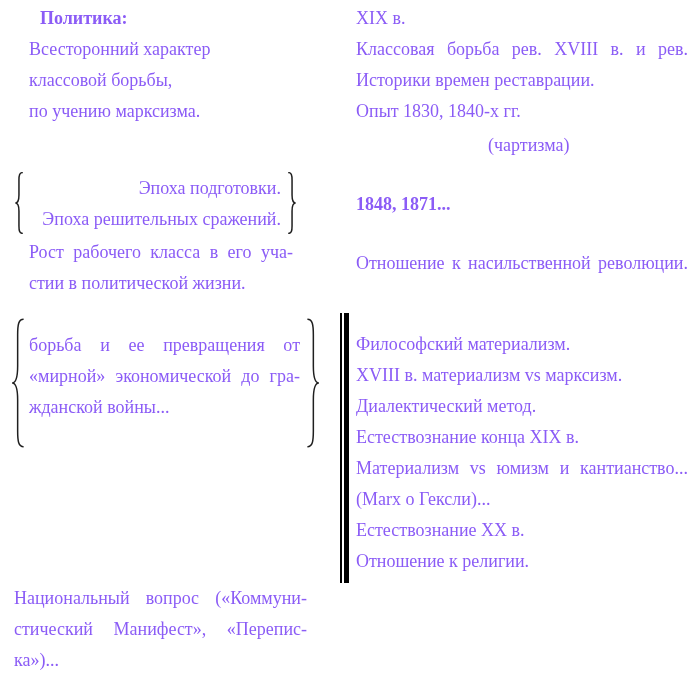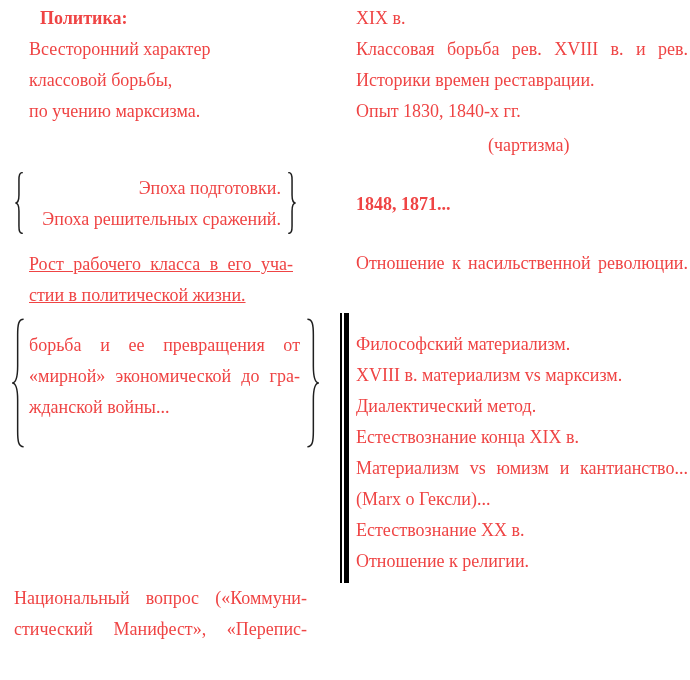--- a/index.html
+++ b/index.html
@@ -3,21 +3,21 @@
 <meta charset="utf-8">
 <style>
   html, body { margin: 0; padding: 0; background: #ffffff; }
   #page {
     position: relative;
     width: 690px;
     height: 680px;
     background: #ffffff;
     font-family: "Liberation Serif", "DejaVu Serif", serif;
     font-size: 18px;
-    color: #ef4444;
+    color: #8b5cf6;
     overflow: hidden;
   }
   .abs { position: absolute; }
   .ln { line-height: 31px; }
   .nw { white-space: nowrap; }
   .j  { text-align: justify; text-align-last: justify; }
   .bold { font-weight: bold; }
   .brace { position: absolute; }
   .brace svg { display: block; width: 100%; height: 100%; }
   .vrule { position: absolute; background: #000000; }
@@ -43,21 +43,21 @@
   <div class="abs" style="left:31px; top:173px; width:250px;text-align:right;">
     <div class="ln nw">Эпоха подготовки.</div>
     <div class="ln nw">Эпоха решительных сражений.</div>
   </div>
   <div class="brace" style="left:286px; top:172px; width:11px; height:62px;">
     <svg viewBox="0 0 20 100" preserveAspectRatio="none">
       <path d="M4 1 C10 1 11 5 11 13 L11 37 C11 45.5 12.5 50 17.5 50 C12.5 50 11 54.5 11 63 L11 87 C11 95 10 99 4 99" fill="none" stroke="#1f1f1f" stroke-width="1.5" vector-effect="non-scaling-stroke"></path>
     </svg>
   </div>
 
-  <div class="abs" style="left:29px; top:249px; width:264px;text-decoration:underline;">
+  <div class="abs" style="left:29px; top:237px; width:264px;">
     <div class="ln j">Рост рабочего класса в его уча-</div>
     <div class="ln nw">стии в политической жизни.</div>
   </div>
 
   <div class="brace" style="left:10px; top:318px; width:17px; height:130px;">
     <svg viewBox="0 0 20 100" preserveAspectRatio="none">
       <path d="M16 1 C10 1 9 5 9 13 L9 37 C9 45.5 7.5 50 2.5 50 C7.5 50 9 54.5 9 63 L9 87 C9 95 10 99 16 99" fill="none" stroke="#1f1f1f" stroke-width="1.5" vector-effect="non-scaling-stroke"></path>
     </svg>
   </div>
   <div class="abs" style="left:29px; top:330px; width:271px;">
@@ -67,20 +67,21 @@
   </div>
   <div class="brace" style="left:304px; top:318px; width:17px; height:130px;">
     <svg viewBox="0 0 20 100" preserveAspectRatio="none">
       <path d="M4 1 C10 1 11 5 11 13 L11 37 C11 45.5 12.5 50 17.5 50 C12.5 50 11 54.5 11 63 L11 87 C11 95 10 99 4 99" fill="none" stroke="#1f1f1f" stroke-width="1.5" vector-effect="non-scaling-stroke"></path>
     </svg>
   </div>
 
   <div class="abs" style="left:14px; top:583px; width:293px;">
     <div class="ln j">Национальный вопрос («Коммуни-</div>
     <div class="ln j">стический Манифест», «Перепис-</div>
+    <div class="ln nw">ка»)...</div>
   </div>
 
   <div class="vrule" style="left:340px; top:313px; width:2px; height:270px;"></div>
   <div class="vrule" style="left:344px; top:313px; width:5px; height:270px;"></div>
 
   <div class="abs" style="left:356px; top:3px; width:332px;">
     <div class="ln nw">XIX в.</div>
     <div class="ln j">Классовая борьба рев. XVIII в. и рев.</div>
     <div class="ln nw">Историки времен реставрации.</div>
     <div class="ln nw">Опыт 1830, 1840-х гг.</div>

